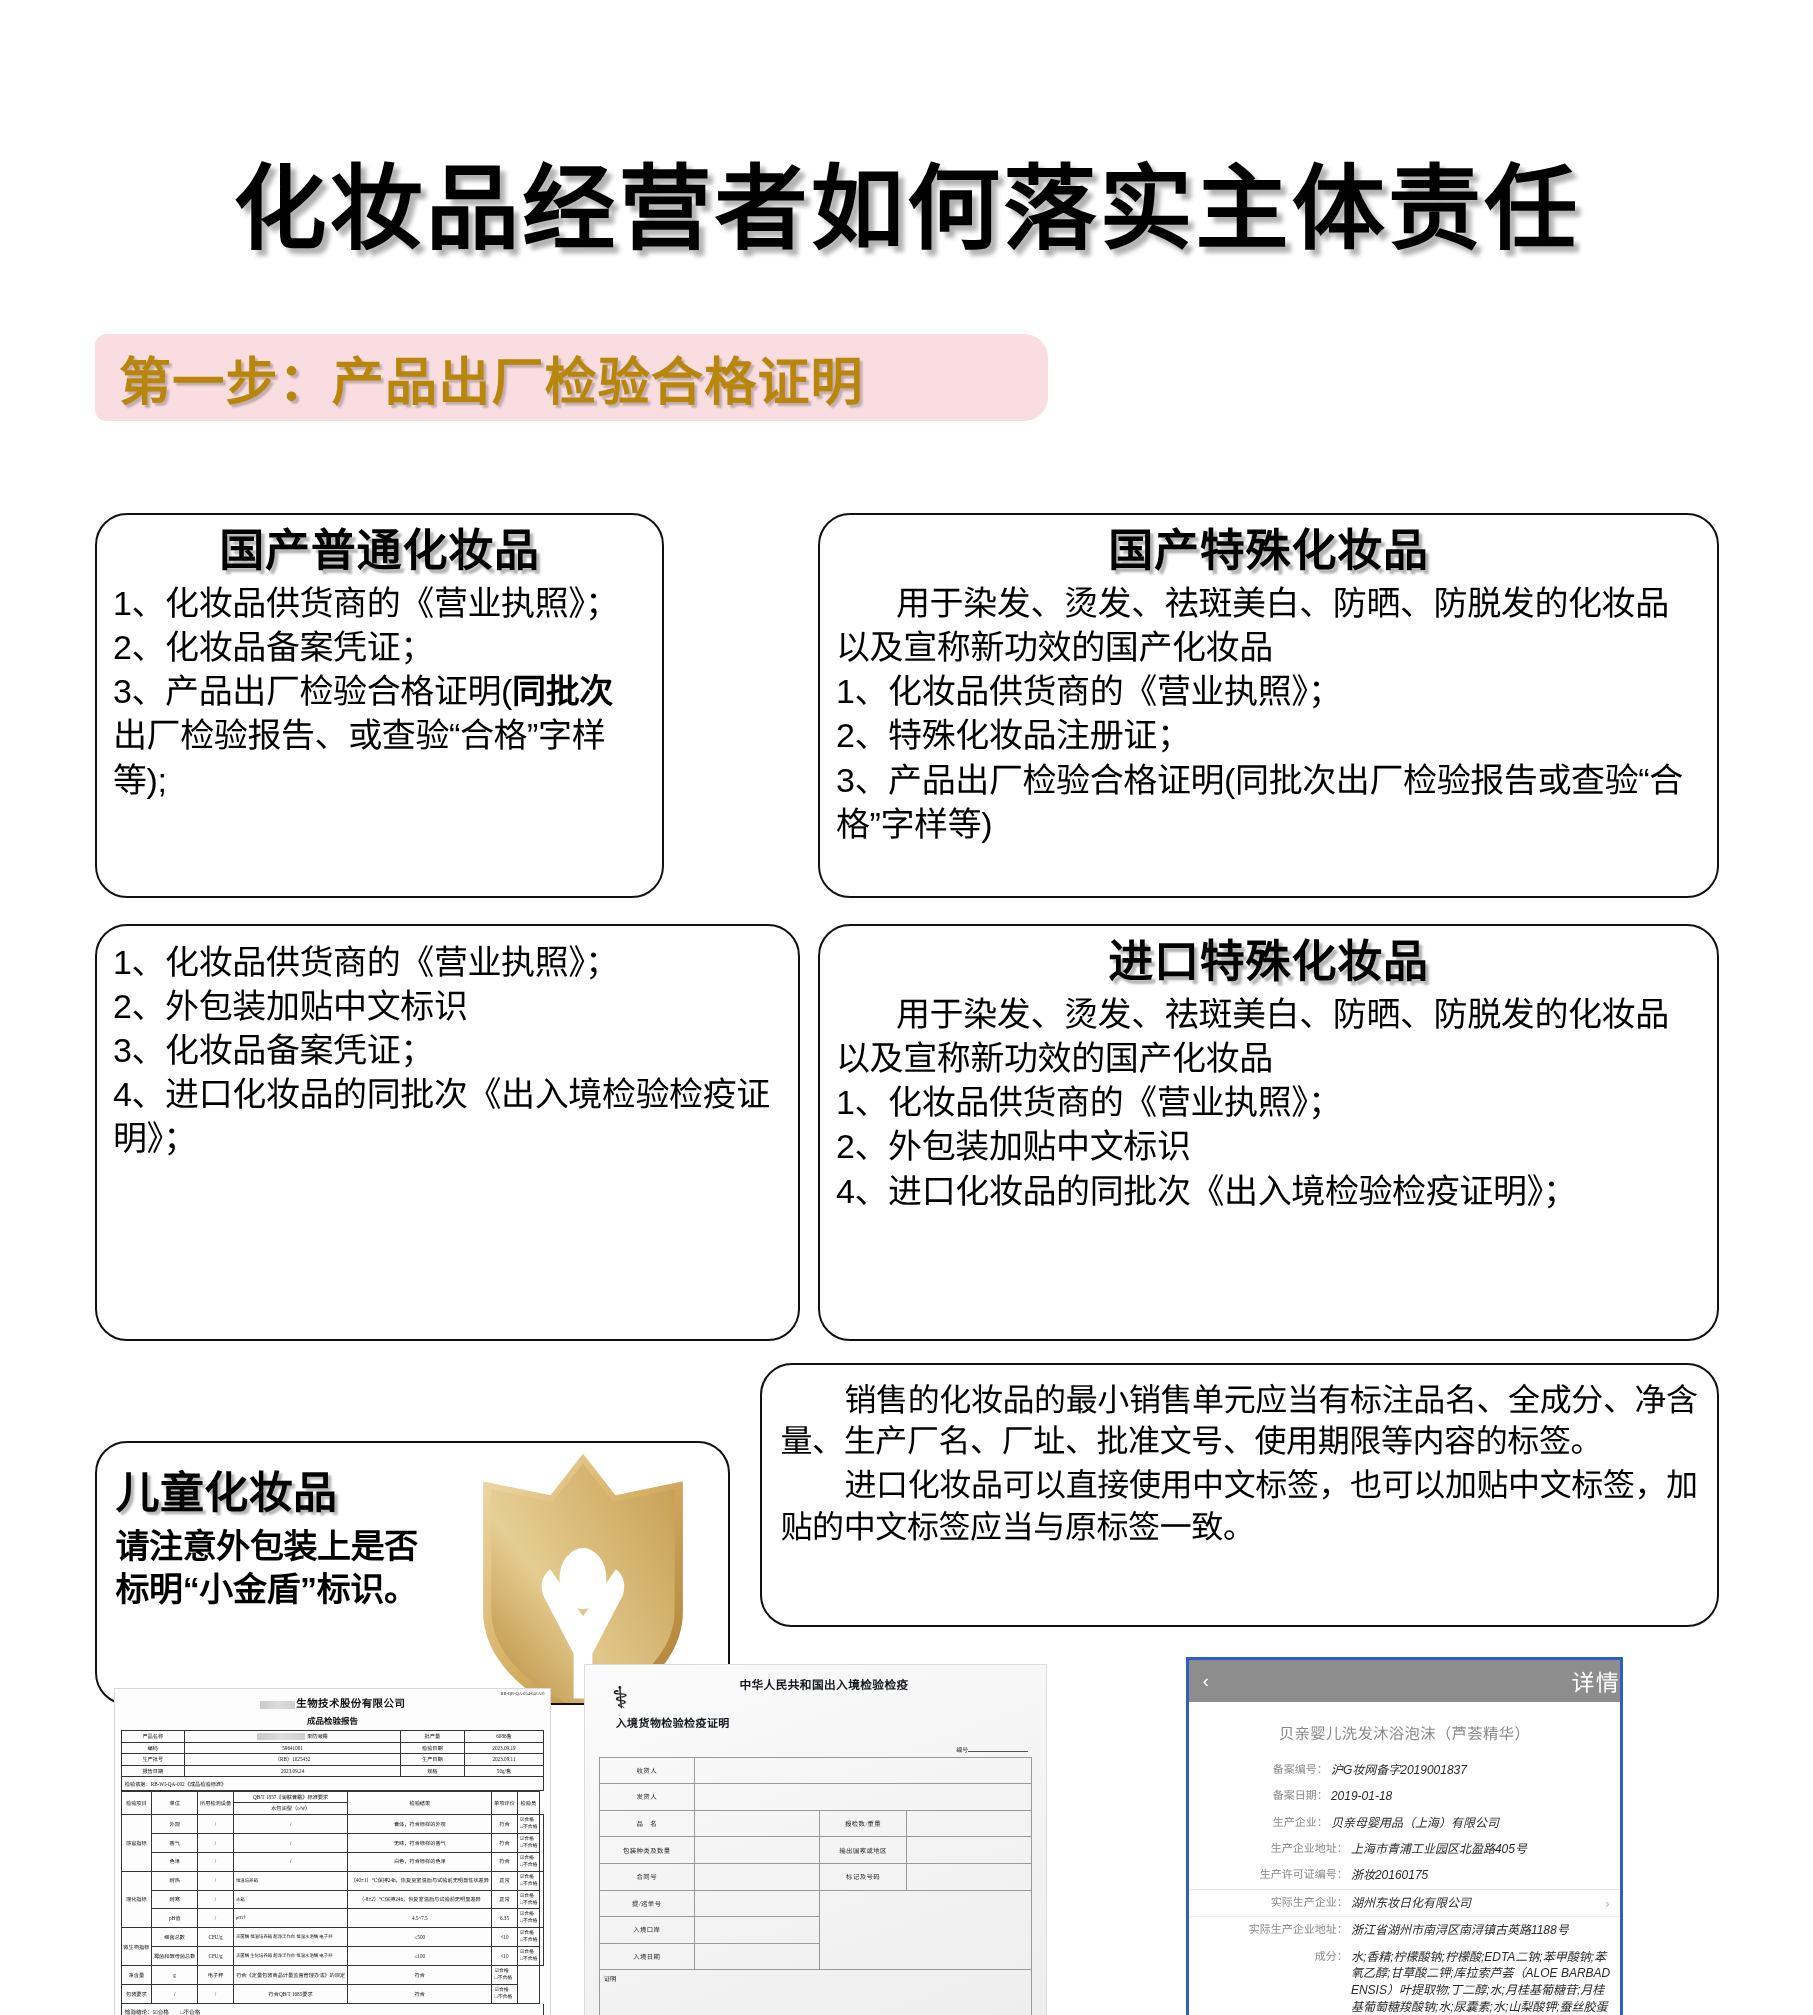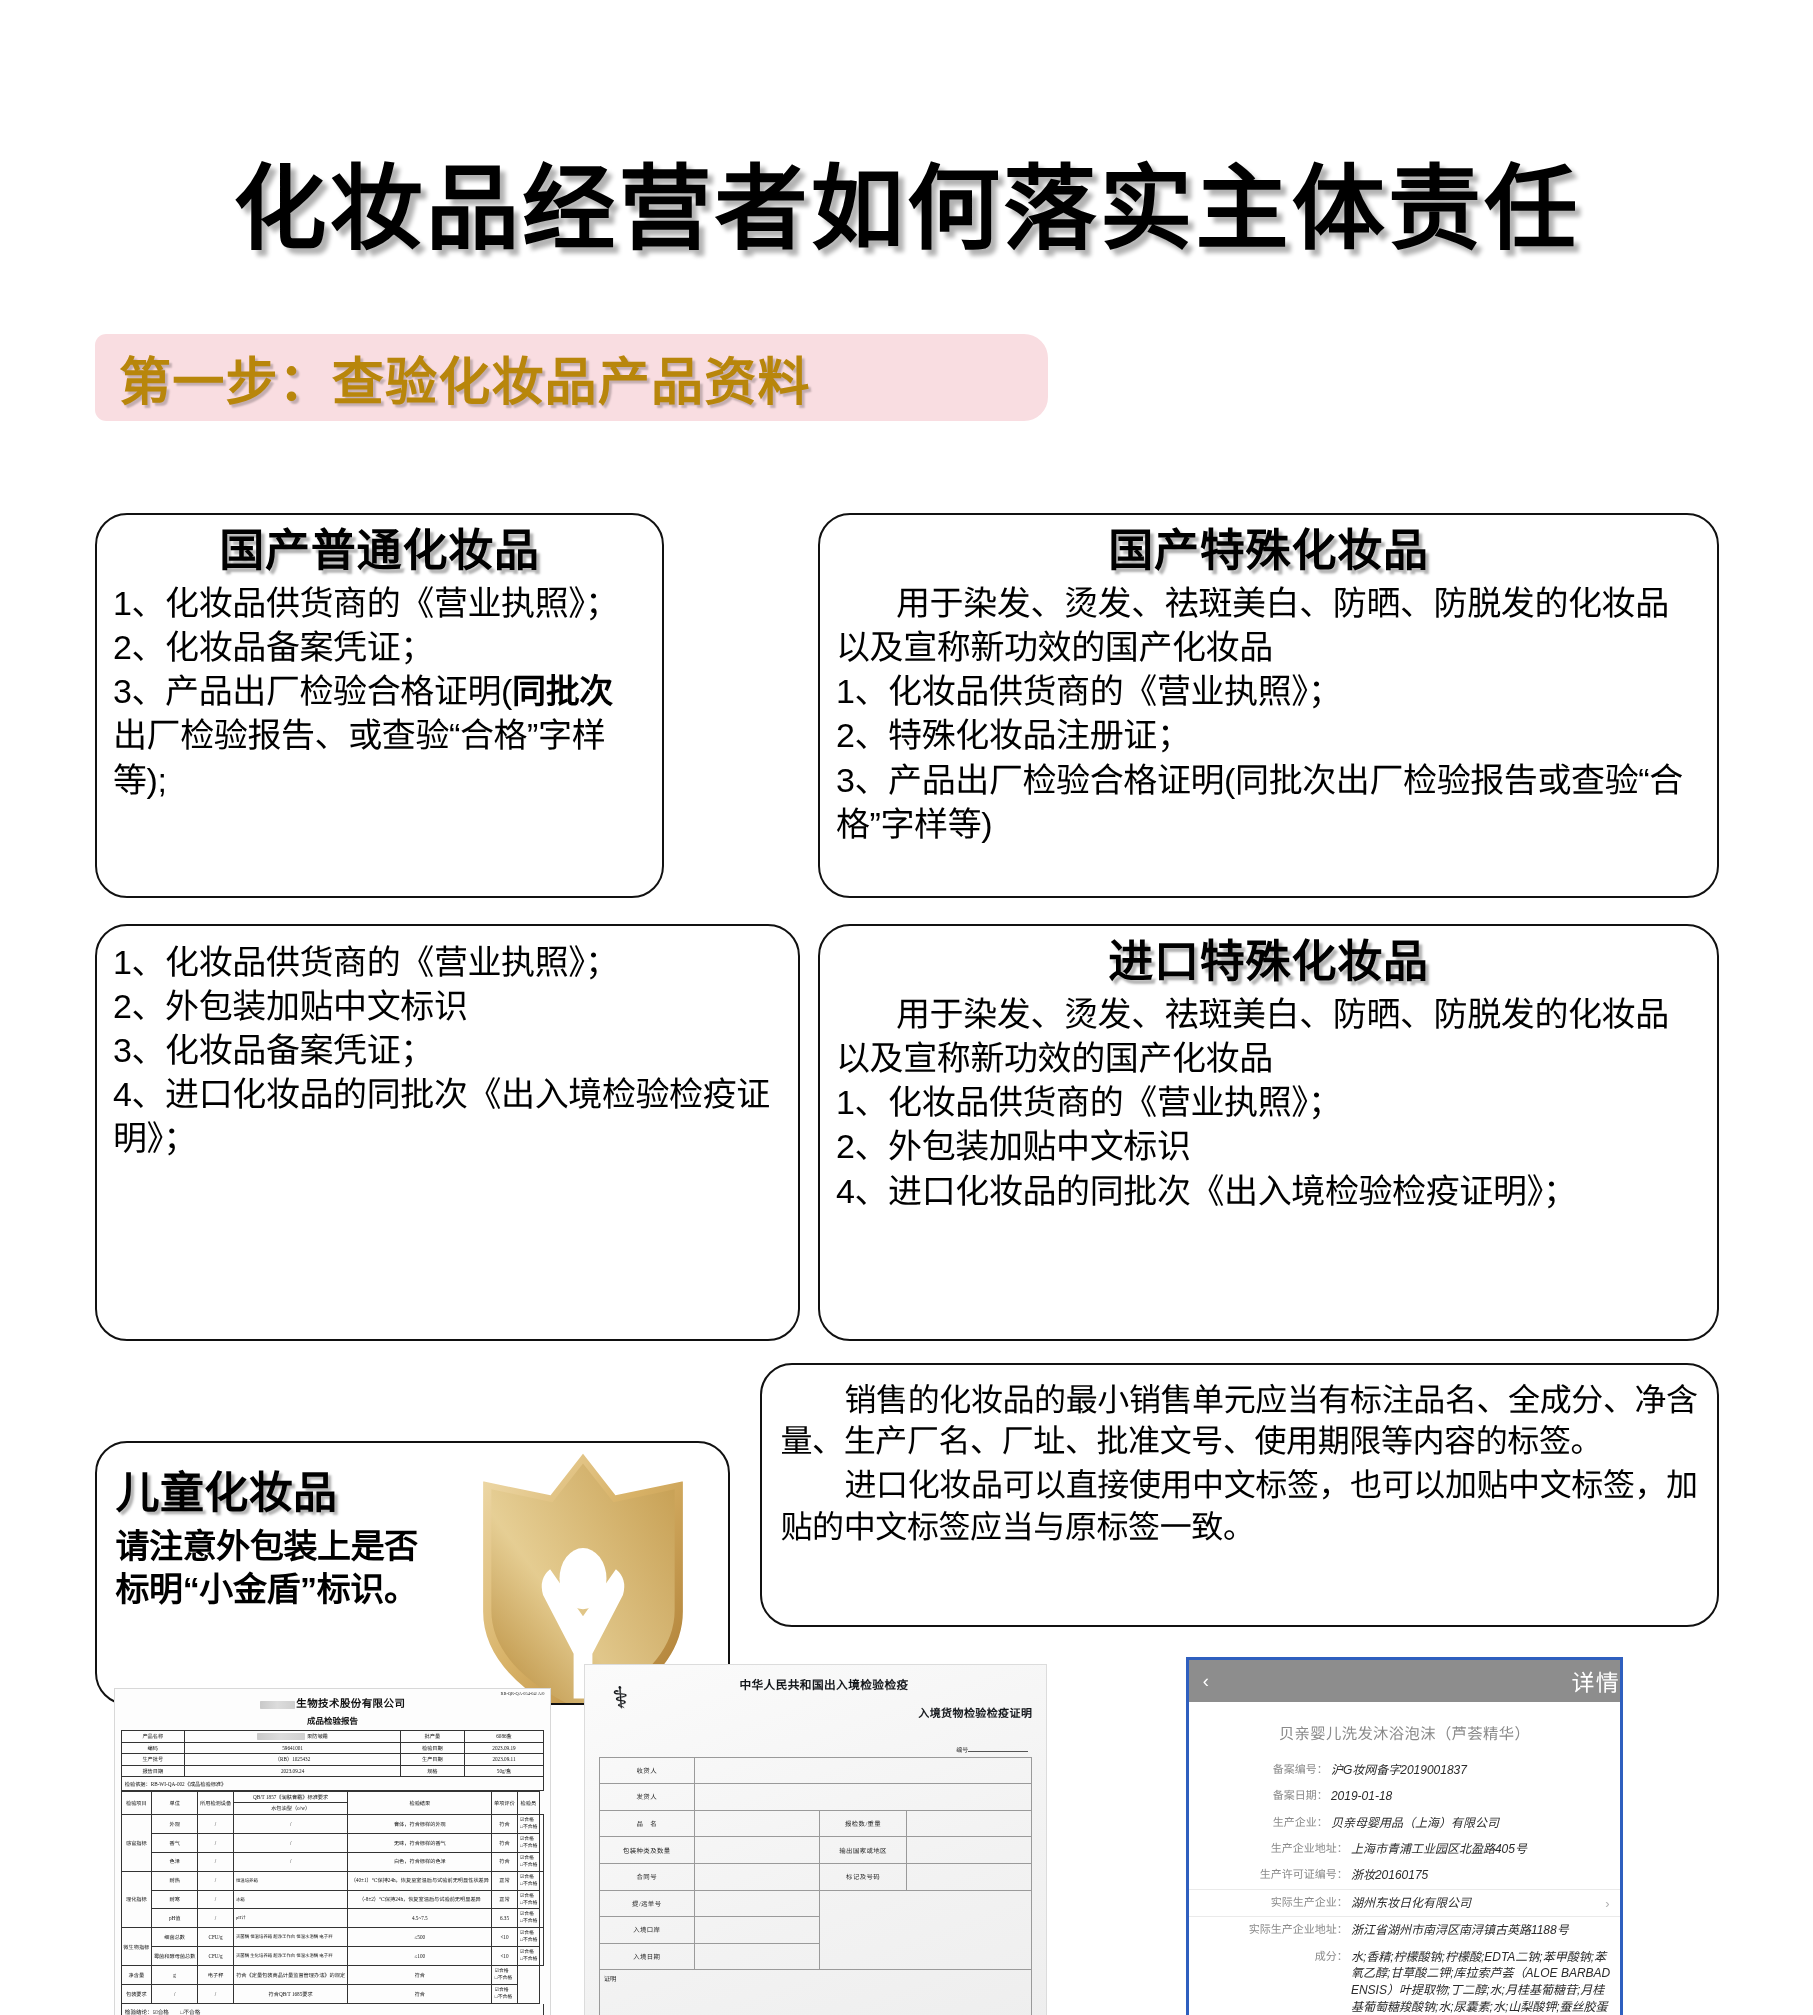--- a/index.html
+++ b/index.html
@@ -167,22 +167,22 @@
     width: 39px; height: 42px;
     color: #15181c; font-size: 30px; line-height: 42px;
     text-align: center; transform: rotate(-4deg);
     text-shadow: 0.4px 0.4px 0 rgba(0,0,0,0.4);
   }
   #doc-cert .cert-t1 {
     text-align: center; font-size: 11.7px; font-weight: 700;
     color: #15181c; padding-left: 17px; letter-spacing: 0.4px;
   }
   #doc-cert .cert-t2 {
-    text-align: right; font-size: 11px; font-weight: 700;
-    color: #15181c; padding-left: 17px; margin-top: 12px; letter-spacing: 0.4px;
+    text-align: left; font-size: 11px; font-weight: 700;
+    color: #15181c; padding-left: 17px; margin-top: 22px; letter-spacing: 0.4px;
   }
   #doc-cert .cert-no {
     text-align: right; font-size: 6px; color: #303030;
     margin: 10.5px 4px 2.4px 0;
   }
   #doc-cert .cert-no i {
     display: inline-block; width: 60px; border-bottom: 0.4px solid #555;
     height: 4.8px; font-style: normal;
   }
   #doc-cert table { border-collapse: collapse; width: 100%; }
@@ -245,21 +245,21 @@
   #doc-app .row .k.wide { width: 153px; flex: 0 0 153px; }
 </style>
 </head>
 <body>
 
 <div class="poster">
 
   <div class="title">化妆品经营者如何落实主体责任</div>
 
   <div class="step-banner">
-    <div class="step-banner-text">第一步：查验化妆品产品资料</div>
+    <div class="step-banner-text">第一步：产品出厂检验合格证明</div>
   </div>
 
   <div class="card" id="card-dom-normal">
     <div class="card-title">国产普通化妆品</div>
     <div class="card-body">
       <div class="card-line">1、化妆品供货商的《营业执照》；</div>
       <div class="card-line">2、化妆品备案凭证；</div>
       <div class="card-line">3、产品出厂检验合格证明(<span class="bold-run">同批次</span>出厂检验报告、或查验“合格”字样等);</div>
     </div>
   </div>

